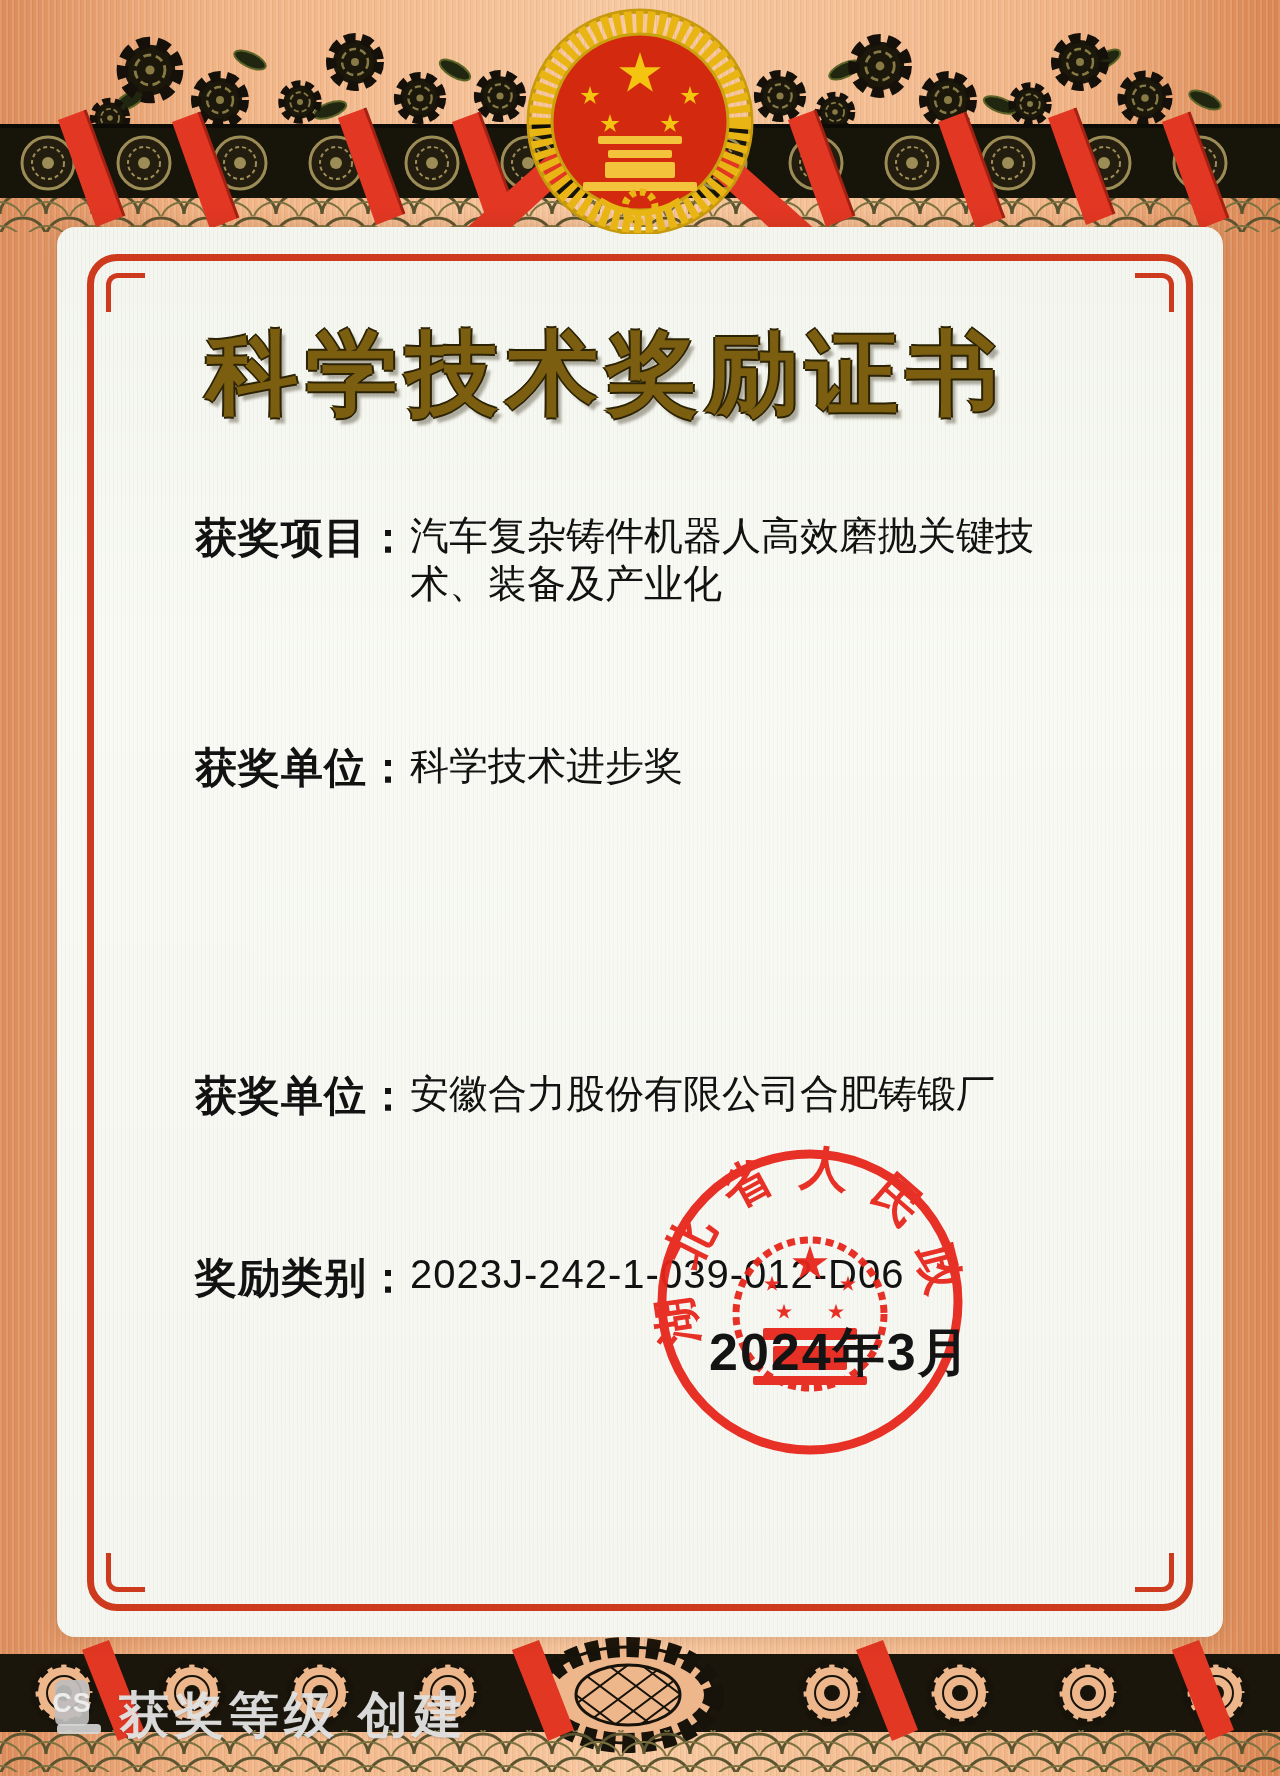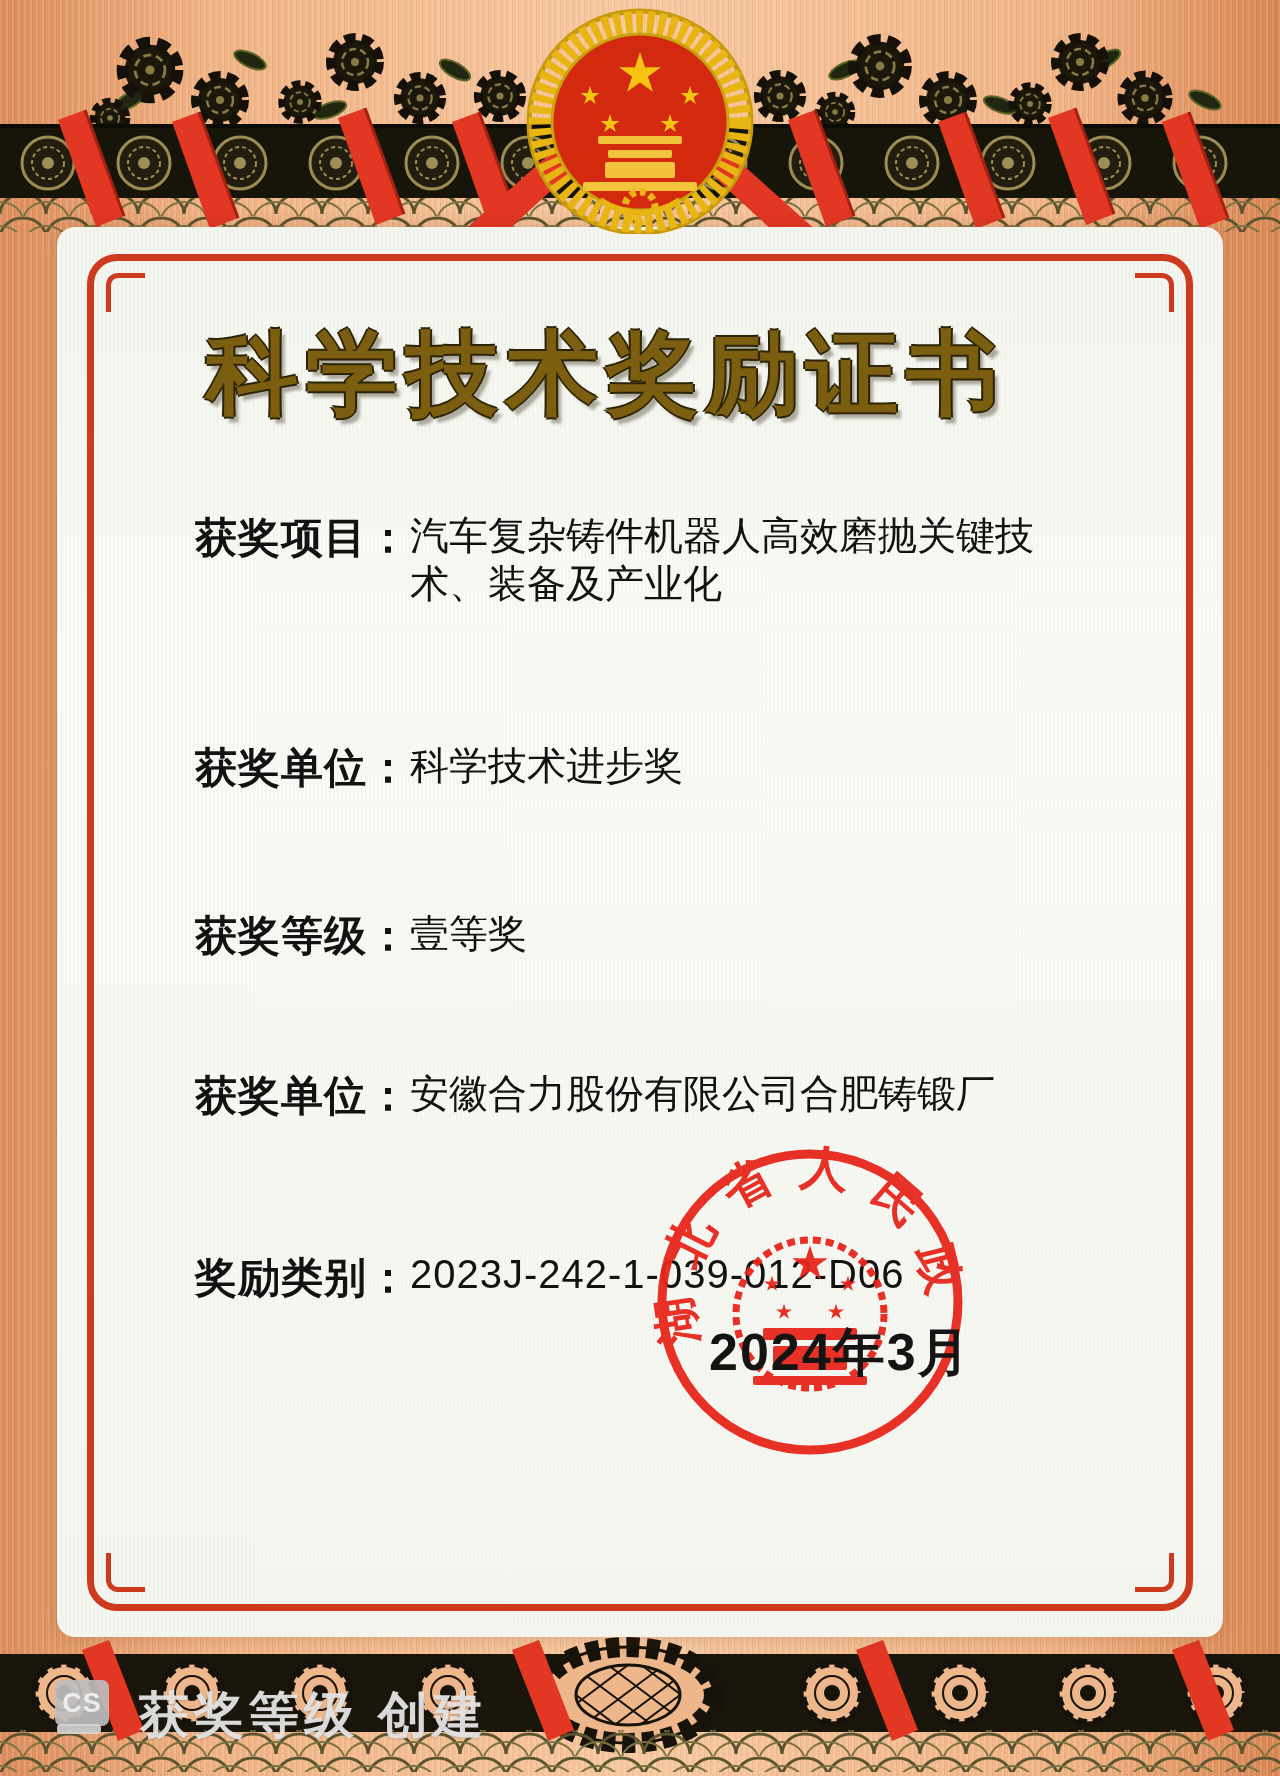--- a/index.html
+++ b/index.html
@@ -47,21 +47,21 @@
   .row.awardee{top:1068px;}
   .row.number{top:1250px;}
   .row.number .val{font-size:40px;letter-spacing:1px;padding-top:0;}
   .seal{position:absolute;left:645px;top:1142px;z-index:5;opacity:.95;}
   .seal-date{
     position:absolute;left:702px;top:1318px;z-index:6;
     font-size:52px;font-weight:700;color:#141414;letter-spacing:2px;margin-left:7px;
   }
   .wm{position:absolute;left:55px;top:1680px;z-index:9;display:flex;align-items:flex-start;}
   .wm-logo{
-    width:54px;height:46px;background:rgba(190,190,190,.92);border-radius:7px;
+    width:34px;height:46px;background:rgba(190,190,190,.92);border-radius:7px;
     display:flex;align-items:center;justify-content:center;
     font-size:27px;font-weight:700;color:#ededed;letter-spacing:1px;
   }
   .wm-logo-bar{position:absolute;left:2px;top:44px;width:44px;height:10px;background:rgba(215,215,215,.9);border-radius:4px;}
   .wm-text{
     margin-left:30px;padding-top:2px;font-size:50px;font-weight:700;color:rgba(228,228,228,.95);
     letter-spacing:5px;text-shadow:0 1px 2px rgba(60,60,60,.25);
   }
 </style>
 </head>
@@ -194,24 +194,20 @@
       <div>汽车复杂铸件机器人高效磨抛关键技</div>
       <div>术、装备及产业化</div>
     </div>
   </div>
 
   <div class="row category">
     <div class="lab">获奖单位：</div>
     <div class="val">科学技术进步奖</div>
   </div>
 
-  <div class="row grade">
-    <div class="lab">获奖等级：</div>
-    <div class="val">壹等奖</div>
-  </div>
 
   <div class="row awardee">
     <div class="lab">获奖单位：</div>
     <div class="val">安徽合力股份有限公司合肥铸锻厂</div>
   </div>
 
   <div class="row number">
     <div class="lab">奖励类别：</div>
     <div class="val">2023J-242-1-039-012-D06</div>
   </div>

